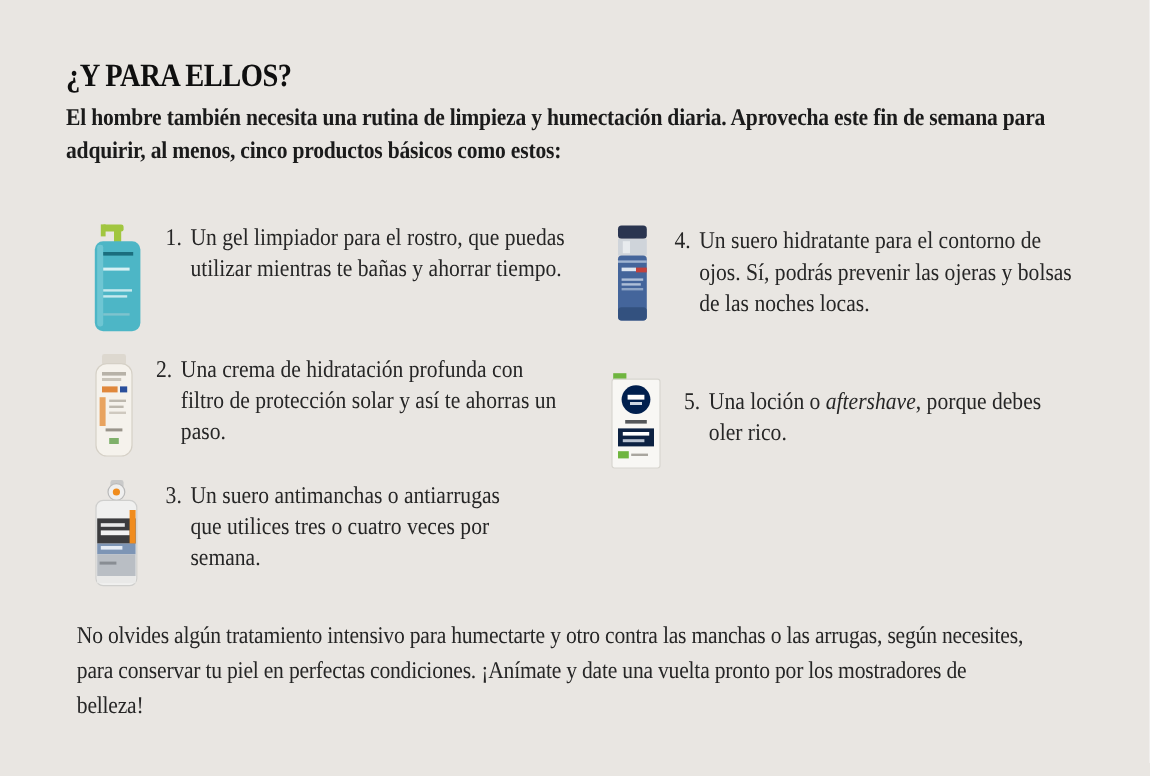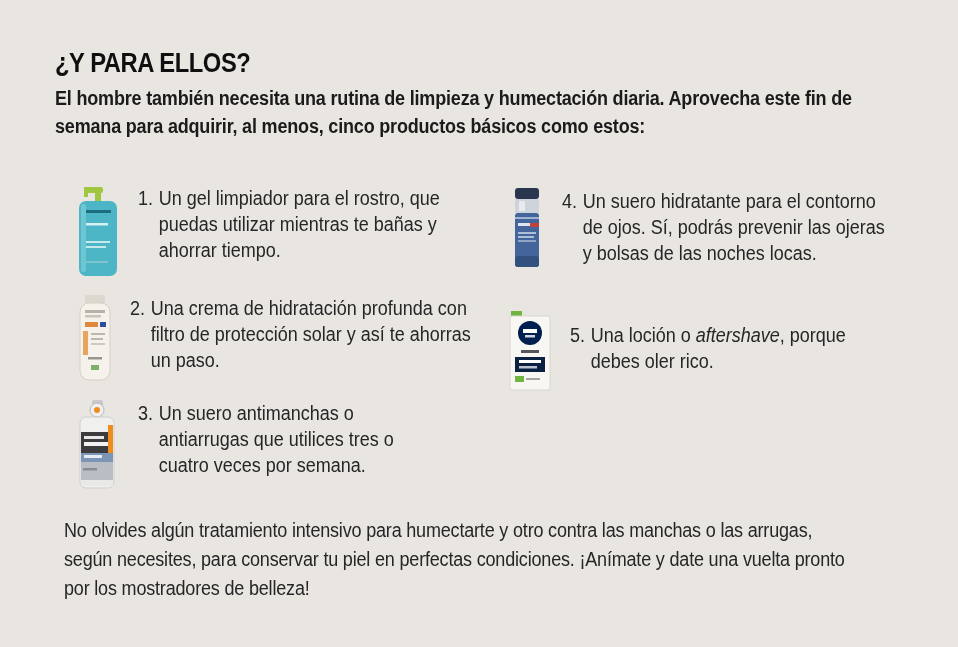--- a/index.html
+++ b/index.html
@@ -1,20 +1,20 @@
 <!DOCTYPE html>
 <html><head>
 <meta charset="utf-8">
 <style>
   html,body{margin:0;padding:0;}
   .page{
     position:relative;
     width:958px;height:647px;
     background:#e9e6e2;
-    font-family:Liberation Sans, sans-serif;
+    font-family:Liberation Serif, serif;
     color:#232323;
     overflow:hidden;
   }
   .title{
     position:absolute;left:55px;top:48px;margin:0;
     font-size:27px;font-weight:900;letter-spacing:-0.5px;color:#0f0f0f;
     transform:scaleX(0.88);transform-origin:0 0;white-space:nowrap;
   }
   .intro{
     position:absolute;left:55px;top:84px;margin:0;

